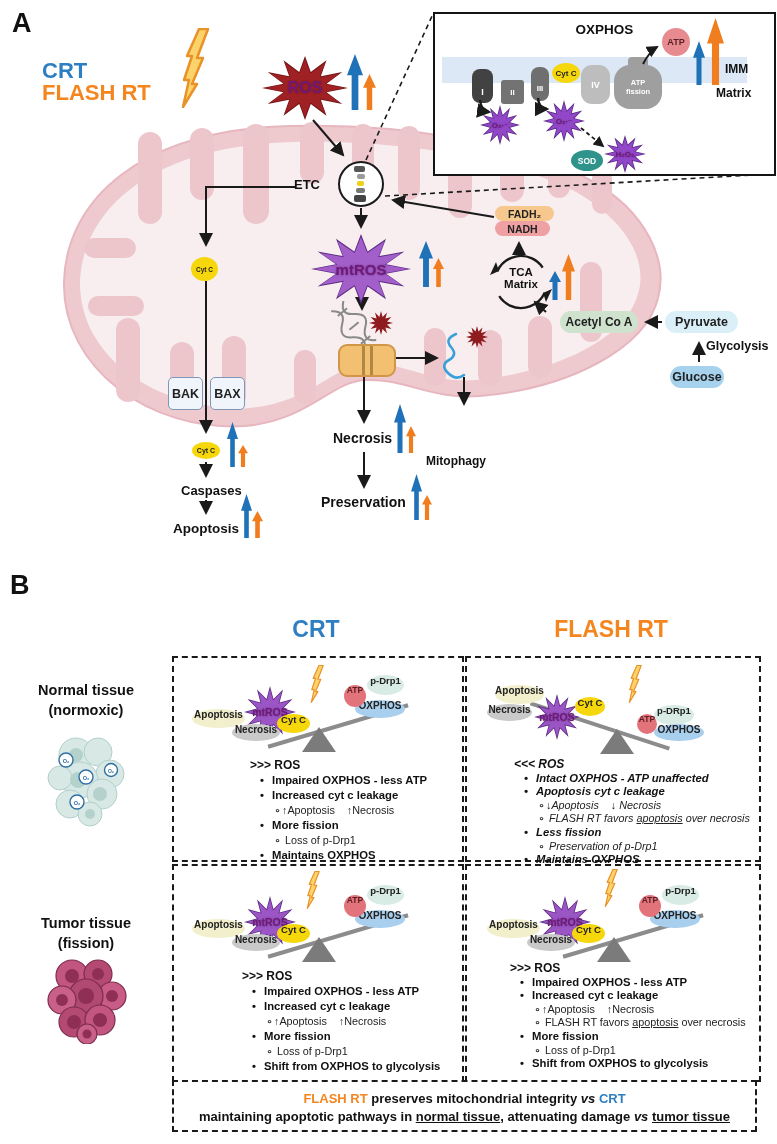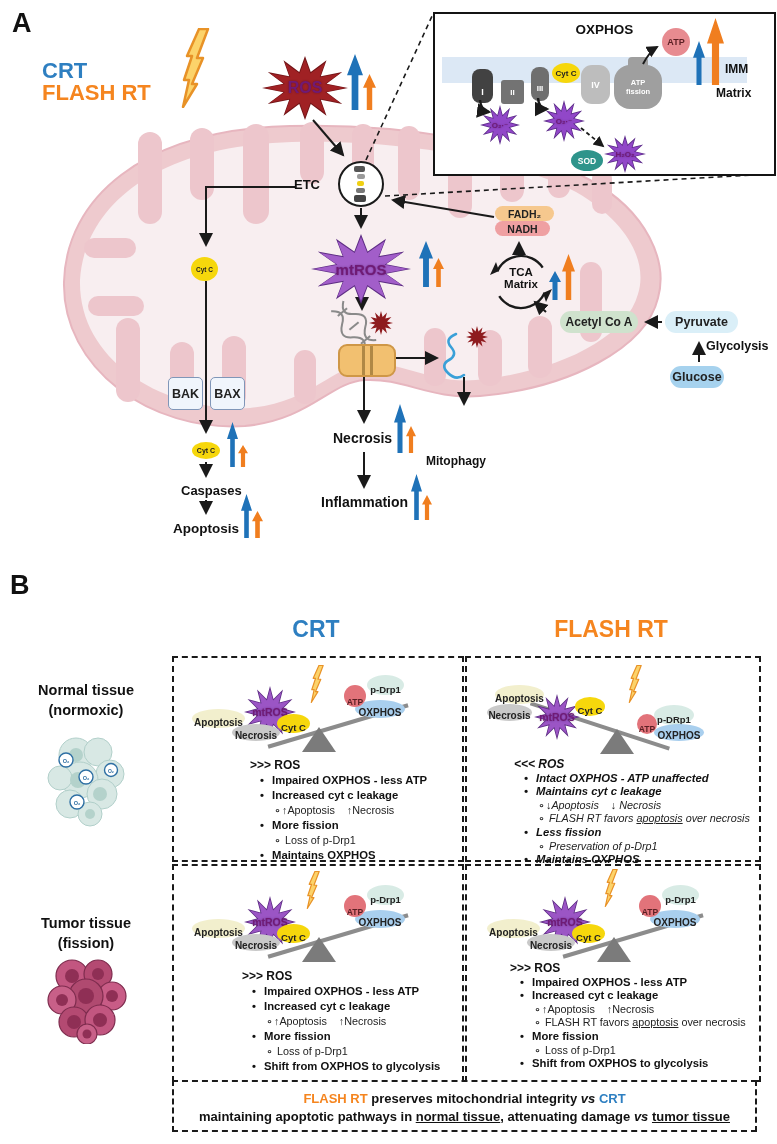--- a/index.html
+++ b/index.html
@@ -9,21 +9,21 @@
   .pill{position:absolute;display:flex;align-items:center;justify-content:center;
         font-weight:bold;color:#222;border-radius:10px;}
   .lbl{position:absolute;font-weight:bold;color:#111;white-space:nowrap;}
   .star{clip-path:polygon(100% 50%,75.1% 56.7%,93.3% 75%,68.4% 68.4%,75% 93.3%,56.7% 75.1%,50% 100%,43.3% 75.1%,25% 93.3%,31.6% 68.4%,6.7% 75%,24.9% 56.7%,0% 50%,24.9% 43.3%,6.7% 25%,31.6% 31.6%,25% 6.7%,43.3% 24.9%,50% 0%,56.7% 24.9%,75% 6.7%,68.4% 31.6%,93.3% 25%,75.1% 43.3%);}
   .starwrap{position:absolute;}
   .starwrap .inner{position:absolute;inset:3px;}
   .starwrap .txt{position:absolute;inset:0;display:flex;align-items:center;justify-content:center;
                  color:#701a75;font-weight:bold;text-shadow:0 0 2px rgba(40,0,60,.45);}
   .uparrow{position:absolute;clip-path:polygon(50% 0%,100% 38%,71% 38%,71% 100%,29% 100%,29% 38%,0% 38%);}
   .cellbox{position:absolute;border:2px dashed #1a1a1a;background:#fff;}
-  .ell{position:absolute;display:flex;align-items:flex-end;justify-content:center;
+  .ell{position:absolute;display:flex;align-items:flex-start;justify-content:center;
        border-radius:50%;font-weight:bold;color:#222;}
   .b-row{position:relative;white-space:pre;}
   .b-row .mk{position:absolute;font-weight:bold;}
   .seg-u{text-decoration:underline;}
   .seg-i{font-style:italic;}
   .inset-cplx{position:absolute;display:flex;align-items:flex-end;justify-content:center;
               color:#fff;font-weight:bold;}
   svg{display:block;}
 </style>
 </head>
@@ -152,21 +152,21 @@
     </div>
   <div class="pill" style="left:168px;top:377px;width:33px;height:31px;background:#f0f5fc;border:1.5px solid #8096b8;border-radius:5px;font-size:12.5px;">
     <span>BAK</span>
     </div>
   <div class="pill" style="left:210px;top:377px;width:33px;height:31px;background:#f0f5fc;border:1.5px solid #8096b8;border-radius:5px;font-size:12.5px;">
     <span>BAX</span>
     </div>
   <div class="lbl" style="left:181px;top:483px;font-size:13px;">Caspases</div>
   <div class="lbl" style="left:173px;top:521px;font-size:13.5px;">Apoptosis</div>
   <div class="lbl" style="left:333px;top:430px;font-size:14px;">Necrosis</div>
-  <div class="lbl" style="left:321px;top:494px;font-size:14px;">Inflammation</div>
+  <div class="lbl" style="left:321px;top:494px;font-size:14px;">Preservation</div>
   <div class="lbl" style="left:426px;top:412px;font-size:12px;margin-top:42px;">Mitophagy</div>
   <div class="pill" style="left:495px;top:206px;width:59px;height:15px;background:#f6c88e;border-radius:8px;font-size:10.5px;">
     <span>FADH₂</span>
     </div>
   <div class="pill" style="left:495px;top:221px;width:55px;height:15px;background:#efa0a2;border-radius:8px;font-size:10.5px;">
     <span>NADH</span>
     </div>
   <div class="lbl" style="left:497px;top:266px;font-size:11.5px;text-align:center;width:48px;">
     <div>TCA</div>
       <div>Matrix</div>
@@ -392,21 +392,21 @@
         </div>
       </div>
       <div style="position: absolute; left: 160px; top: 7px;">
         <svg width="16" height="38" viewBox="0 0 30 80">
           <polygon points="19,1 28,1 17,30 23,30 12,56 17,56 3,79 9,52 4,52 12,28 7,28" fill="#fcd36a" stroke="#e89227" stroke-width="2.5" stroke-linejoin="round"></polygon>
         </svg>
       </div>
       <div style="position: absolute; left: 47px; top: 100px; right: 2px; line-height: 13.6px; font-style: italic;">
         <div style="font-weight: bold; font-size: 12px;">&lt;&lt;&lt; ROS</div>
         <div class="b-row" style="padding-left: 22px; font-weight: bold; font-size: 11.3px;"><span class="mk" style="left: 10px;">•</span><span>Intact OXPHOS - ATP unaffected</span></div>
-        <div class="b-row" style="padding-left: 22px; font-weight: bold; font-size: 11.3px;"><span class="mk" style="left: 10px;">•</span><span>Maintains cyt c leakage</span></div>
+        <div class="b-row" style="padding-left: 22px; font-weight: bold; font-size: 11.3px;"><span class="mk" style="left: 10px;">•</span><span>Apoptosis cyt c leakage</span></div>
         <div class="b-row" style="padding-left: 32px; font-size: 10.8px; color: rgb(34, 34, 34);"><span class="mk" style="left: 24px;">∘</span><span>↓Apoptosis    ↓ Necrosis</span></div>
         <div class="b-row" style="padding-left: 32px; font-size: 10.8px; color: rgb(34, 34, 34);"><span class="mk" style="left: 24px;">∘</span><span> FLASH RT favors </span><span class="seg-u">apoptosis</span><span> over necrosis</span></div>
         <div class="b-row" style="padding-left: 22px; font-weight: bold; font-size: 11.3px;"><span class="mk" style="left: 10px;">•</span><span>Less fission</span></div>
         <div class="b-row" style="padding-left: 32px; font-size: 10.8px; color: rgb(34, 34, 34);"><span class="mk" style="left: 24px;">∘</span><span> Preservation of p-Drp1</span></div>
         <div class="b-row" style="padding-left: 22px; font-weight: bold; font-size: 11.3px;"><span class="mk" style="left: 10px;">•</span><span>Maintains OXPHOS</span></div>
       </div>
     </div>
   <div class="cellbox" id="cell2" style="left:172px;top:864px;width:288px;height:214px;">
       <div style="position: absolute; left: 18px; top: 16px; width: 250px; height: 100px;">
         <div style="position: absolute; left: 73px; top: 52px; width: 146px; height: 3.5px; background: rgb(140, 140, 140); transform: rotate(-16.5deg);"></div>

